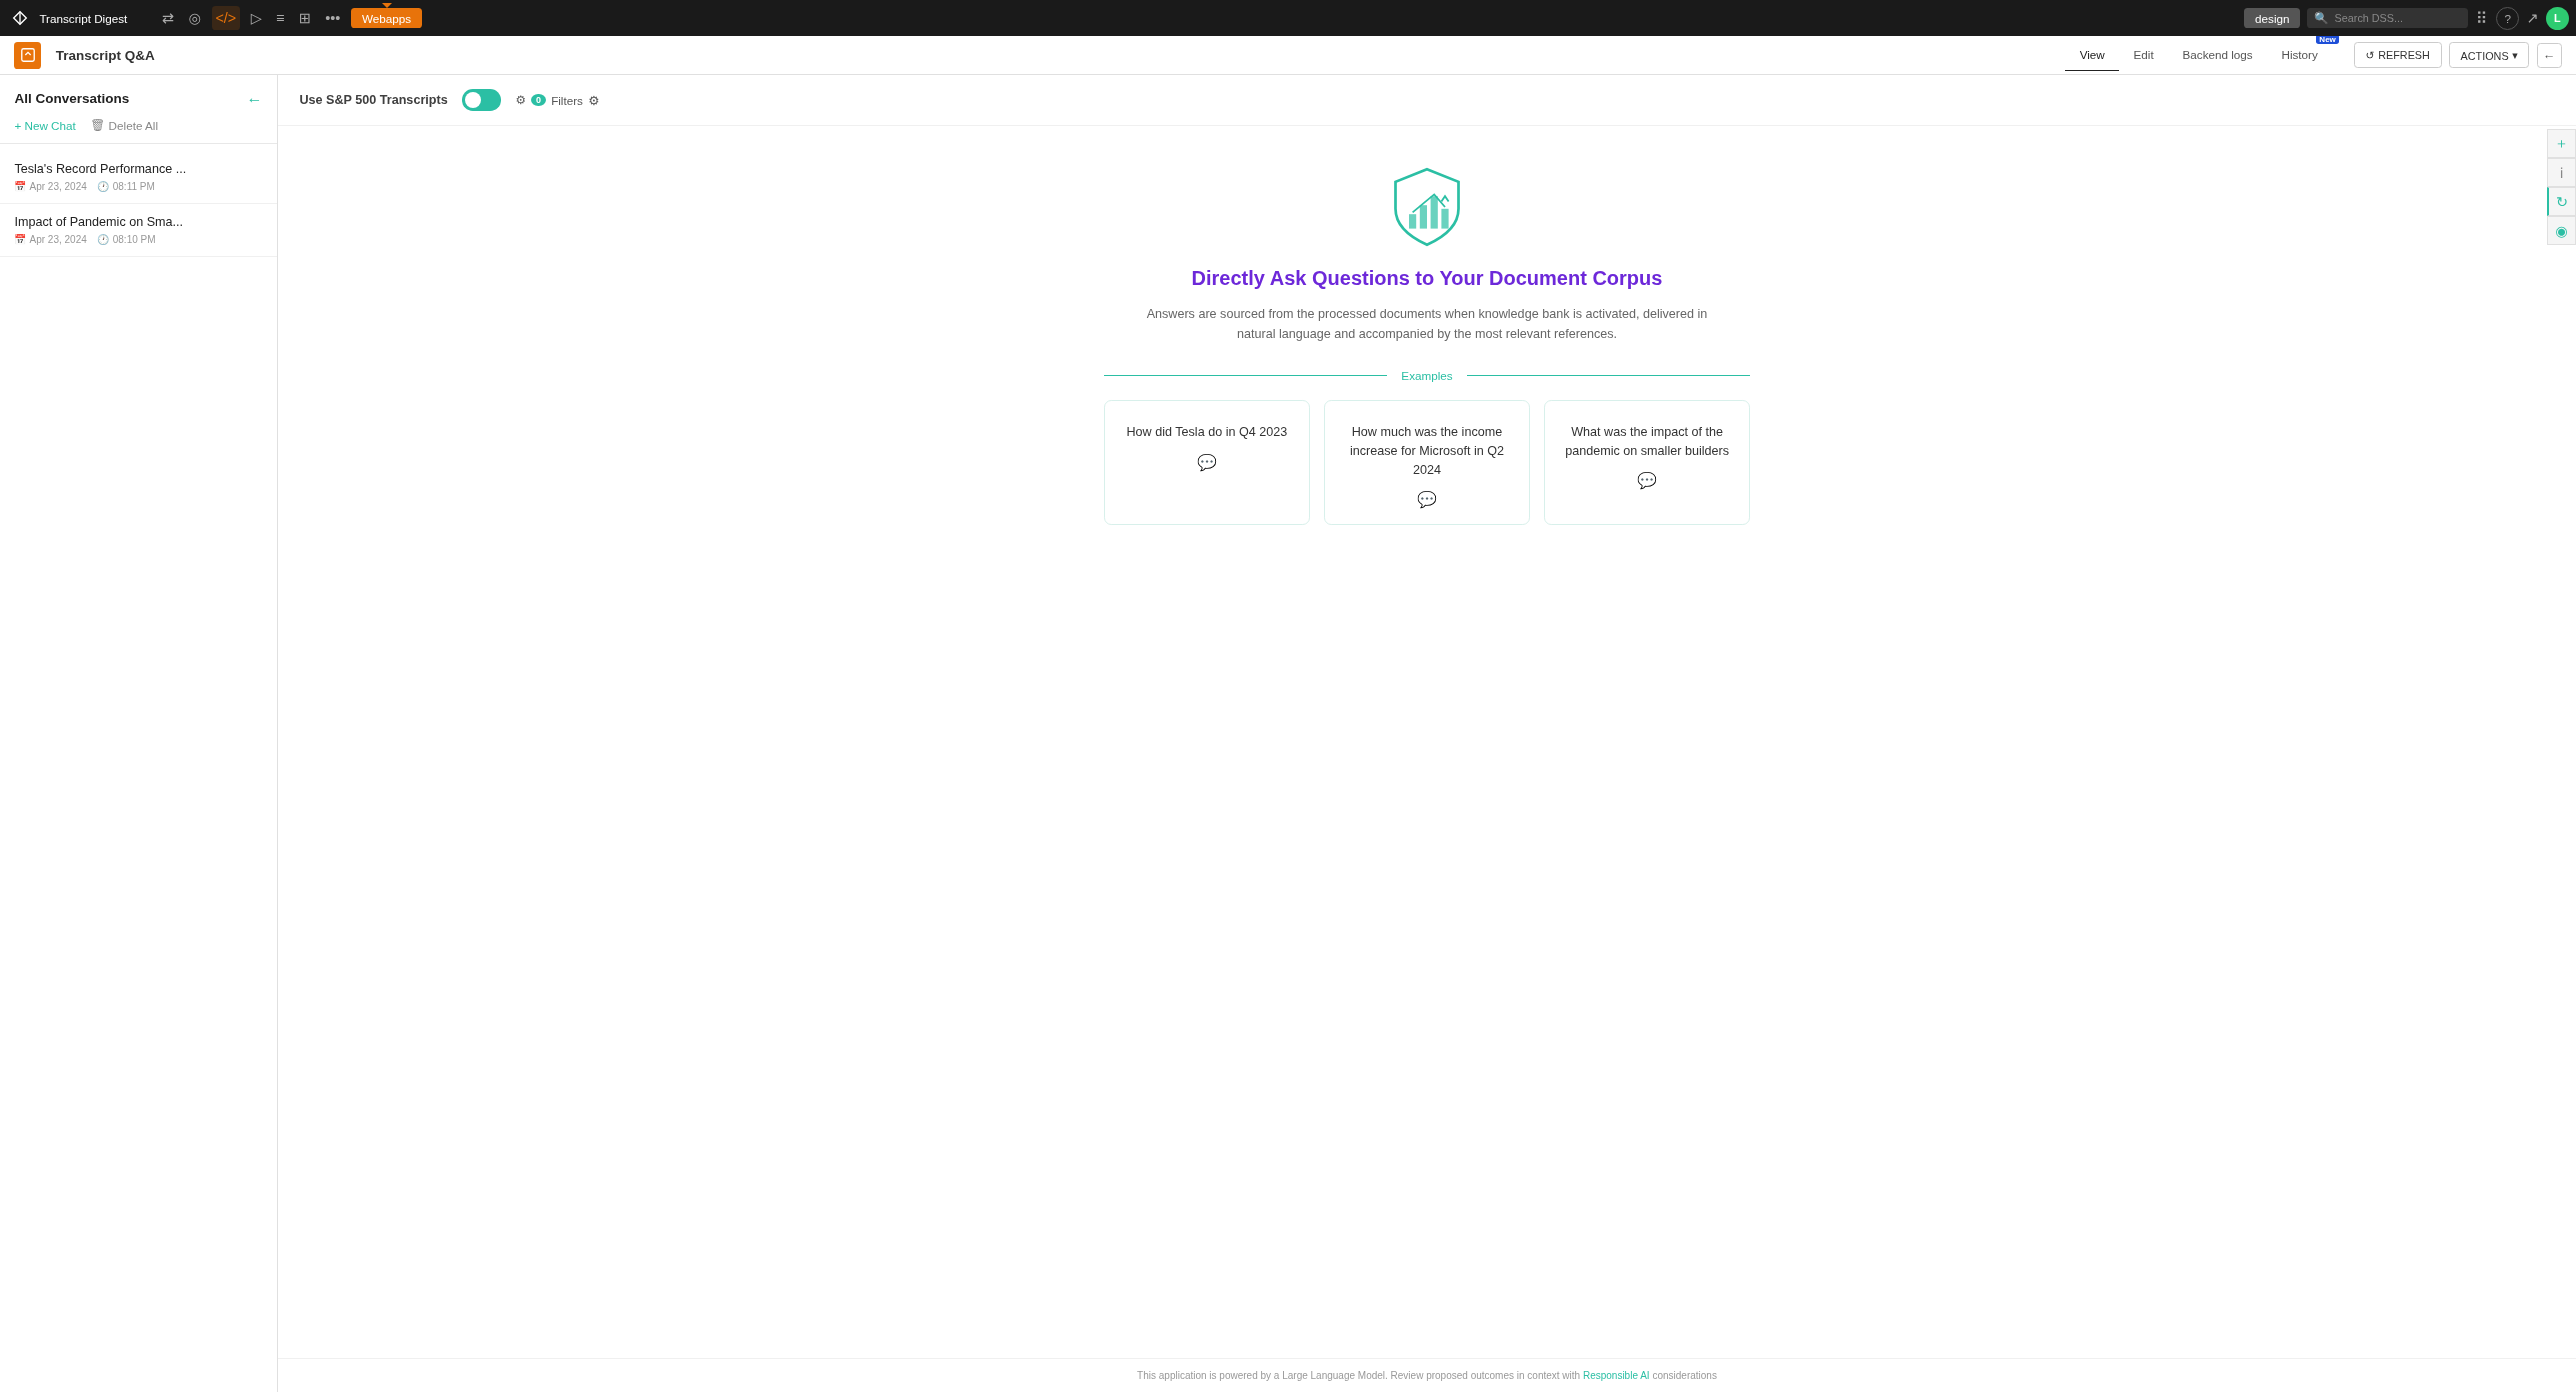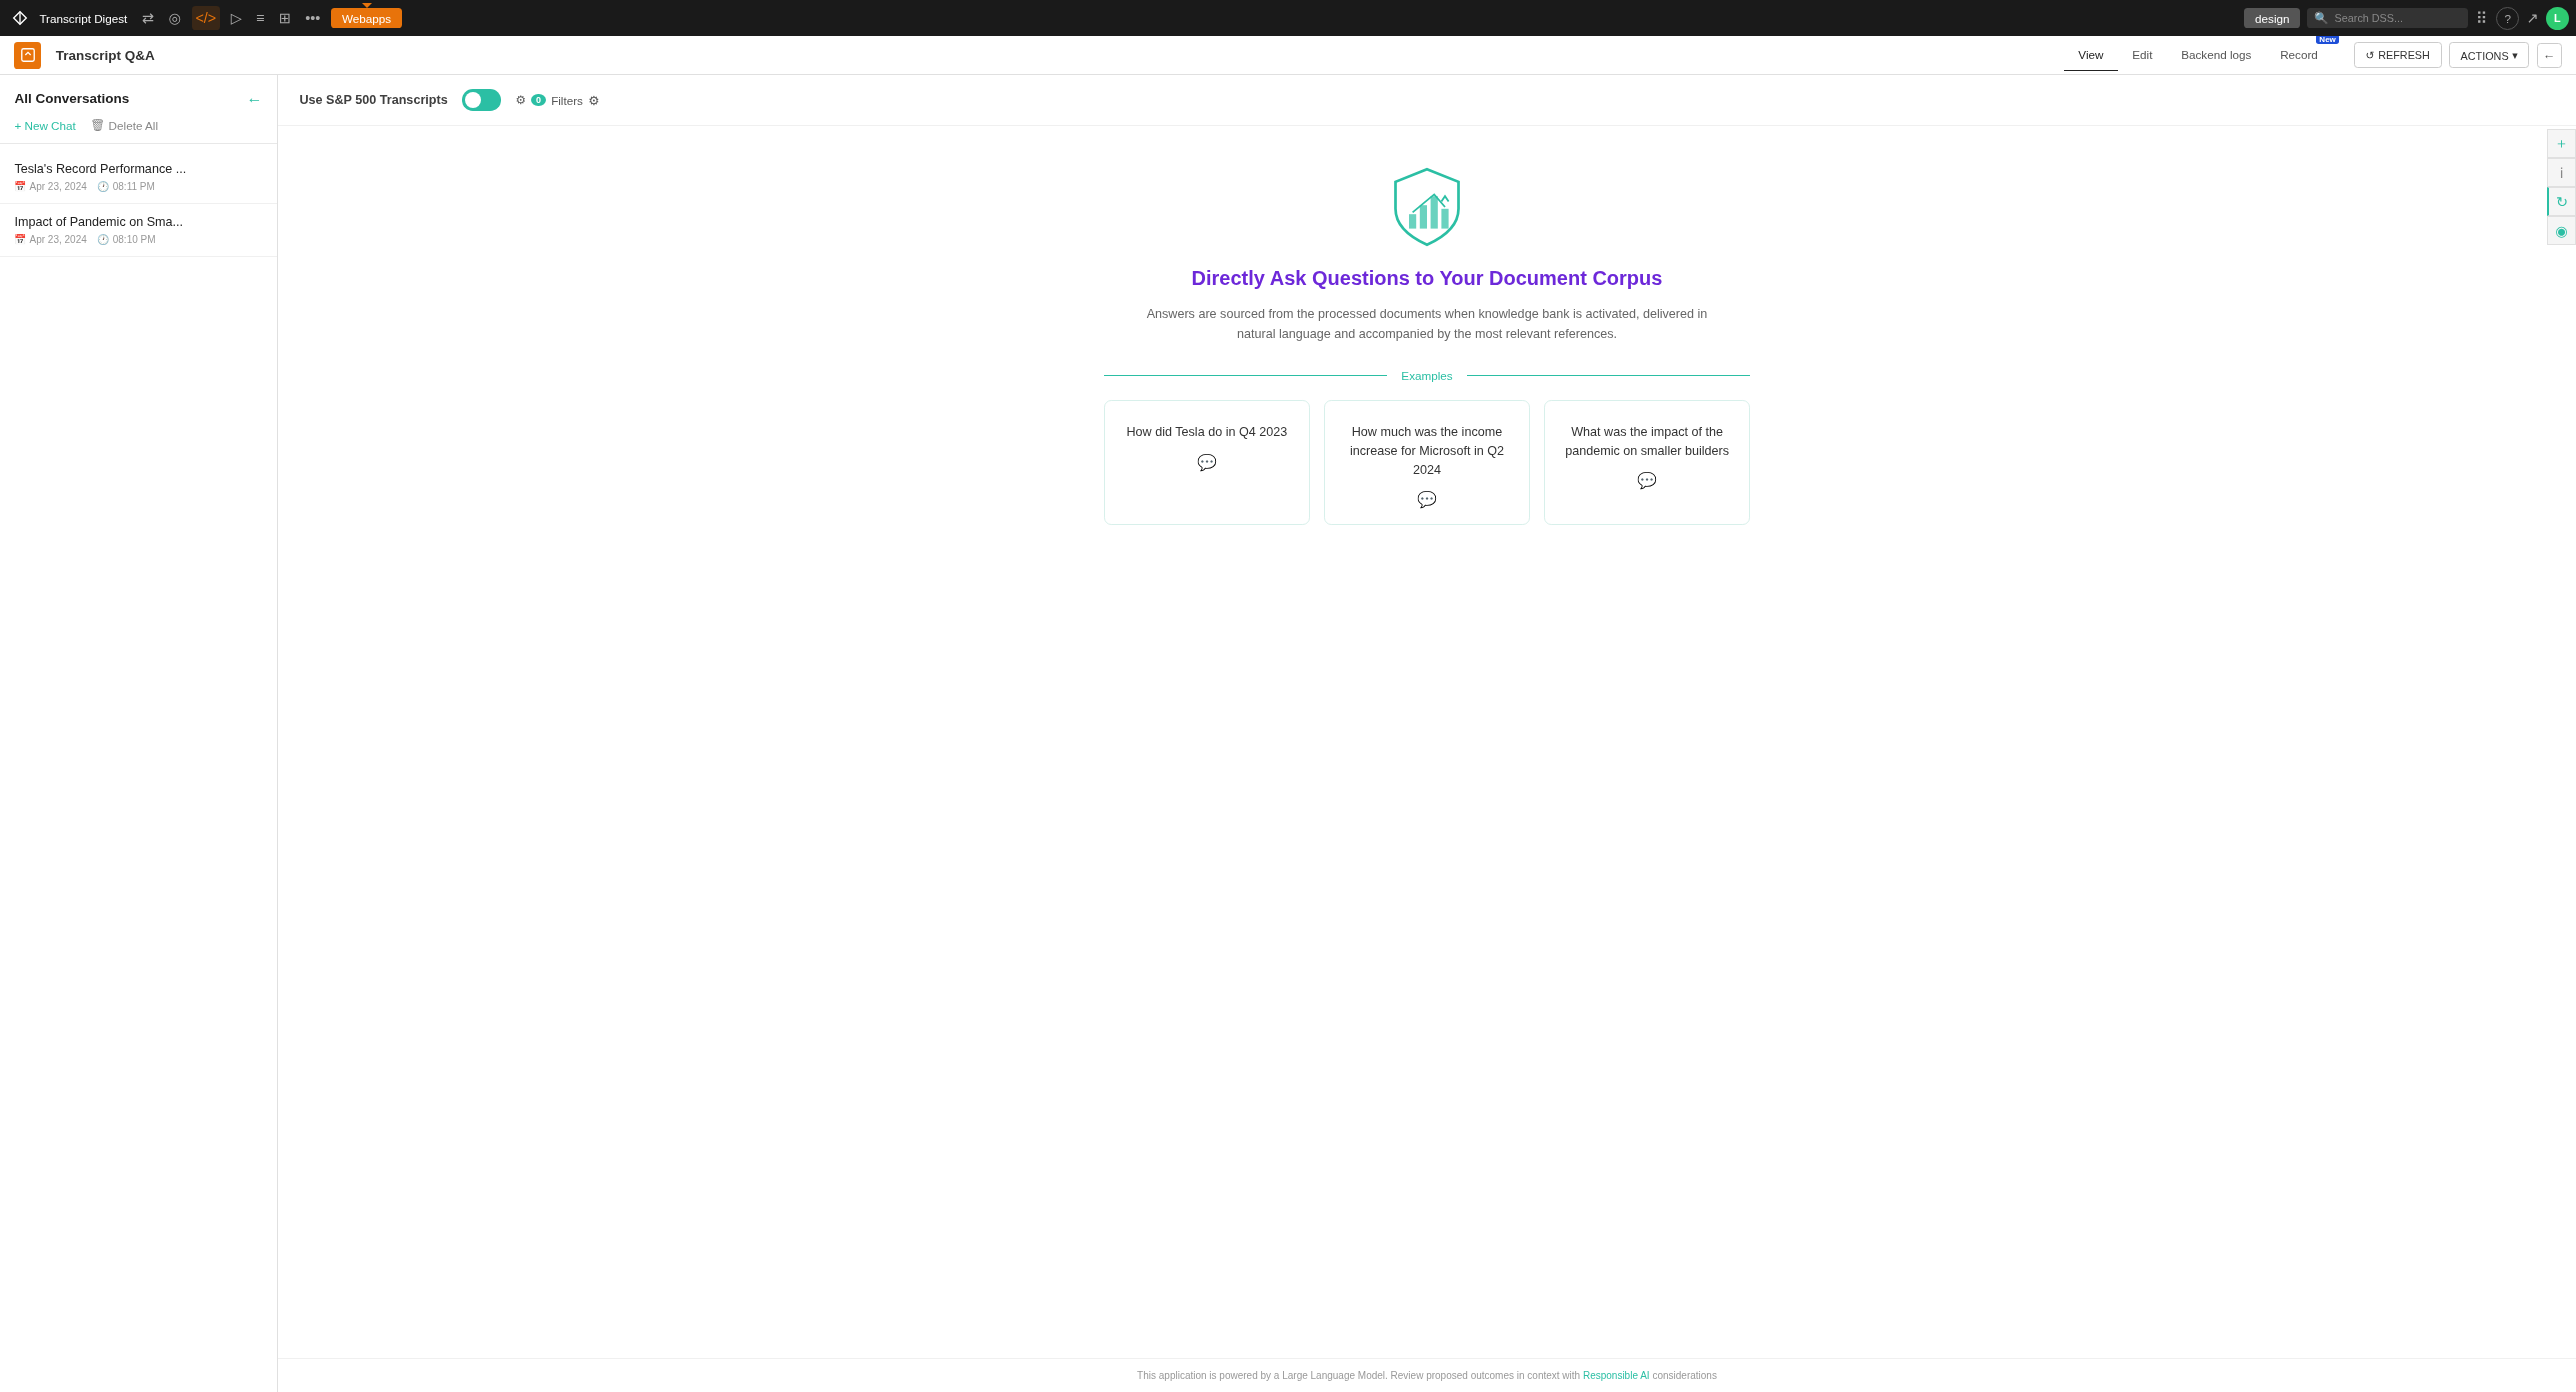--- a/index.html
+++ b/index.html
@@ -19,21 +19,21 @@
     }
     .nav-logo {
       width: 25px; height: 25px;
       display: flex; align-items: center; justify-content: center;
     }
     .nav-logo svg { width: 18px; height: 18px; }
     .nav-app-title {
       color: #fff;
       font-size: 11.7px;
       font-weight: 500;
-      margin-right: 4px;
+      margin-right: 24px;
     }
     .nav-icon-btn {
       color: #aaa;
       background: none;
       border: none;
       cursor: pointer;
       padding: 3.6px;
       display: flex; align-items: center; justify-content: center;
       font-size: 14.4px;
       border-radius: 3.6px;
@@ -534,21 +534,21 @@
       <rect x="2" y="2" width="14" height="14" rx="2" stroke="#fff" stroke-width="1.5"></rect>
       <path d="M6 9 L9 6 L12 9" stroke="#fff" stroke-width="1.5"></path>
     </svg>
   </div>
   <span class="sub-nav-title">Transcript Q&amp;A</span>
   <div class="sub-nav-tabs">
     <div class="sub-nav-tab active">View</div>
     <div class="sub-nav-tab">Edit</div>
     <div class="sub-nav-tab">Backend logs</div>
     <div class="sub-nav-tab" style="position:relative;">
-      <span>Record</span>
+      <span>History</span>
       <span class="new-badge" style="position:absolute;top:-5.4px;right:-7.2px;">New</span>
     </div>
   </div>
   <div class="sub-nav-actions">
     <button class="btn-refresh">
       <span>↺</span>
       <span>REFRESH</span>
     </button>
     <button class="btn-actions">
       <span>ACTIONS</span>

